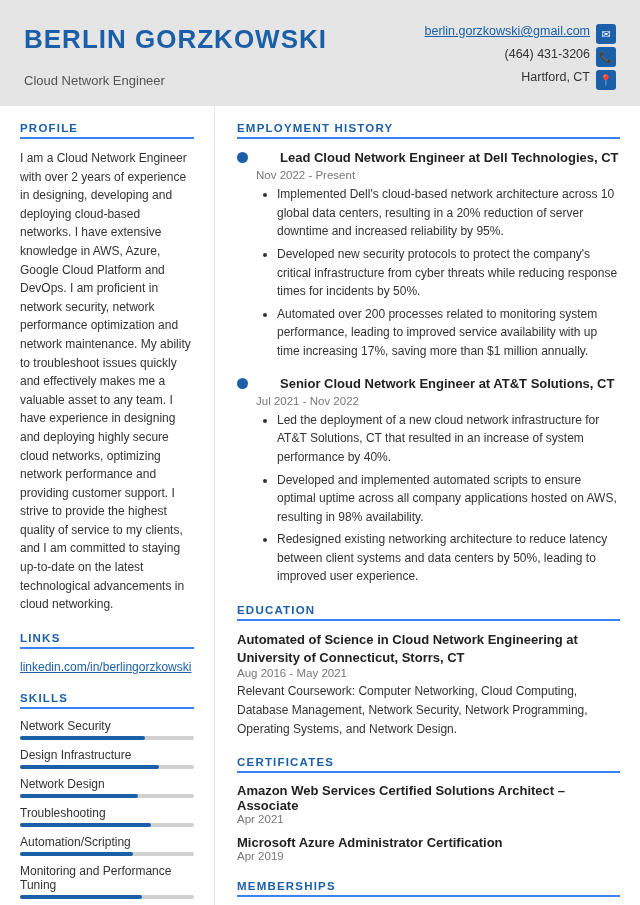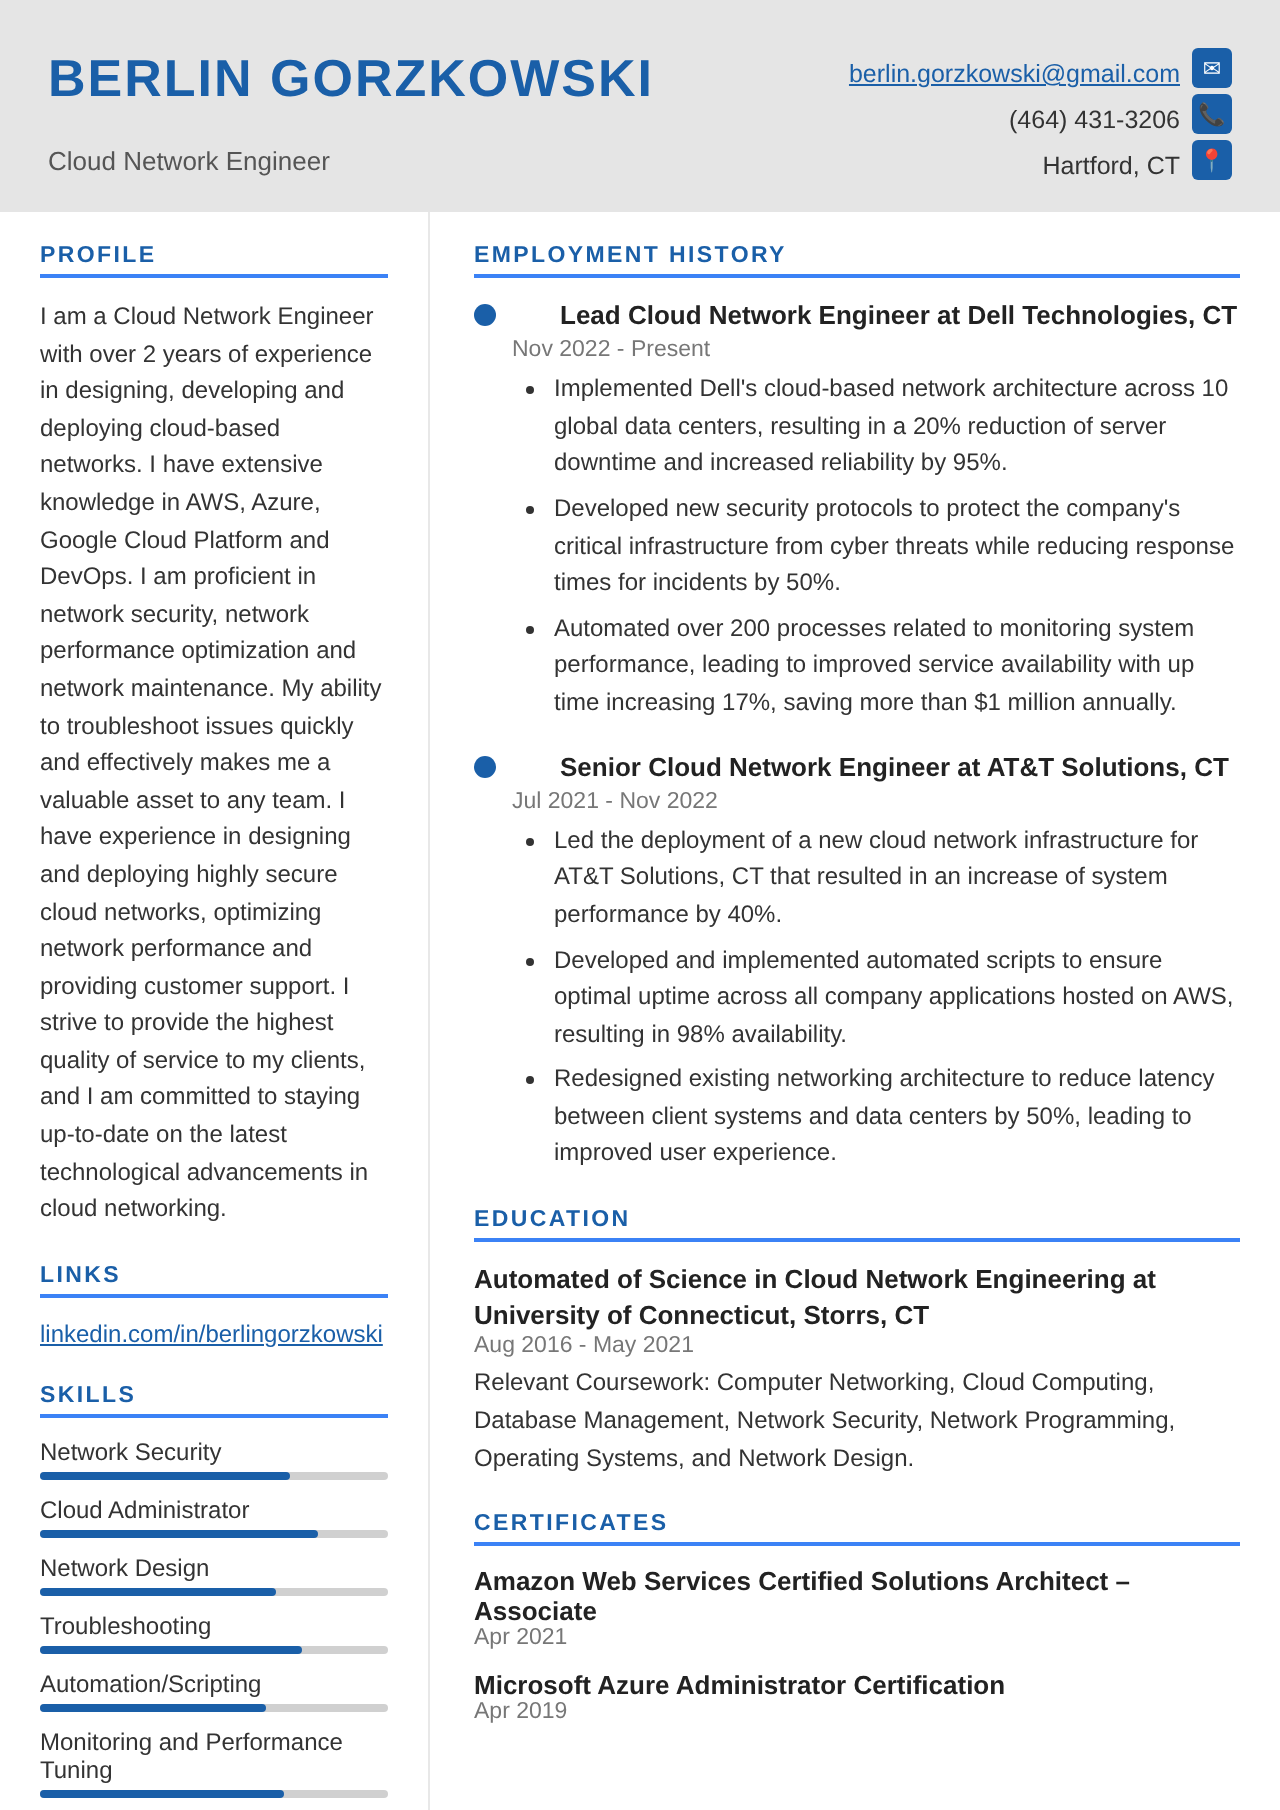--- a/index.html
+++ b/index.html
@@ -41,21 +41,21 @@
     .header-right {
       text-align: right;
       font-size: 12.5px;
       color: #333;
       display: flex;
       flex-direction: column;
       gap: 3px;
     }
     .contact-row {
       display: flex;
-      align-items: flex-end;
+      align-items: flex-start;
       justify-content: flex-end;
       gap: 6px;
     }
     .contact-icon {
       width: 20px;
       height: 20px;
       border-radius: 3px;
       display: flex;
       align-items: center;
       justify-content: center;
@@ -252,21 +252,21 @@
       
       <div class="section-title">SKILLS</div>
       <div id="skills-container">
           <div class="skill-item">
       <div class="skill-name">Network Security</div>
       <div class="skill-bar-bg">
         <div class="skill-bar-fill" style="width:72%"></div>
       </div>
     </div>
           <div class="skill-item">
-      <div class="skill-name">Cloud Administrator</div>
+      <div class="skill-name">Design Infrastructure</div>
       <div class="skill-bar-bg">
         <div class="skill-bar-fill" style="width:80%"></div>
       </div>
     </div>
           <div class="skill-item">
       <div class="skill-name">Network Design</div>
       <div class="skill-bar-bg">
         <div class="skill-bar-fill" style="width:68%"></div>
       </div>
     </div>
@@ -339,16 +339,17 @@
           <div class="cert-item">
       <div class="cert-title">Amazon Web Services Certified Solutions Architect – Associate</div>
       <div class="cert-date">Apr 2021</div>
     </div>
           <div class="cert-item">
       <div class="cert-title">Microsoft Azure Administrator Certification</div>
       <div class="cert-date">Apr 2019</div>
     </div>
         </div>
 
+      <div class="section-title">MEMBERSHIPS</div>
 
     </div>
   </div>
 </div>
 
 </body></html>

